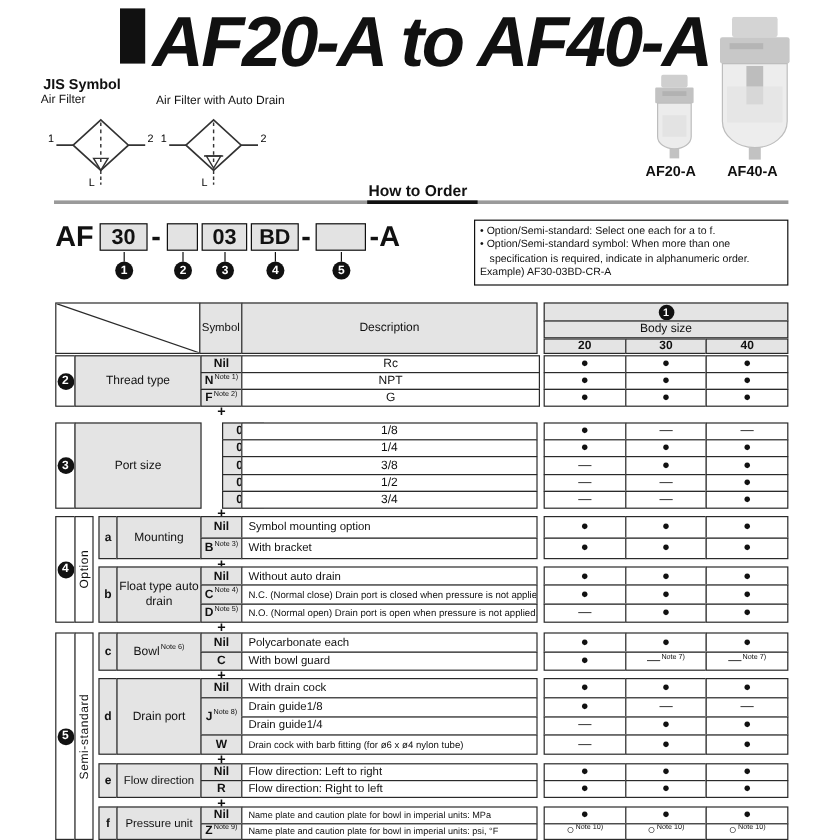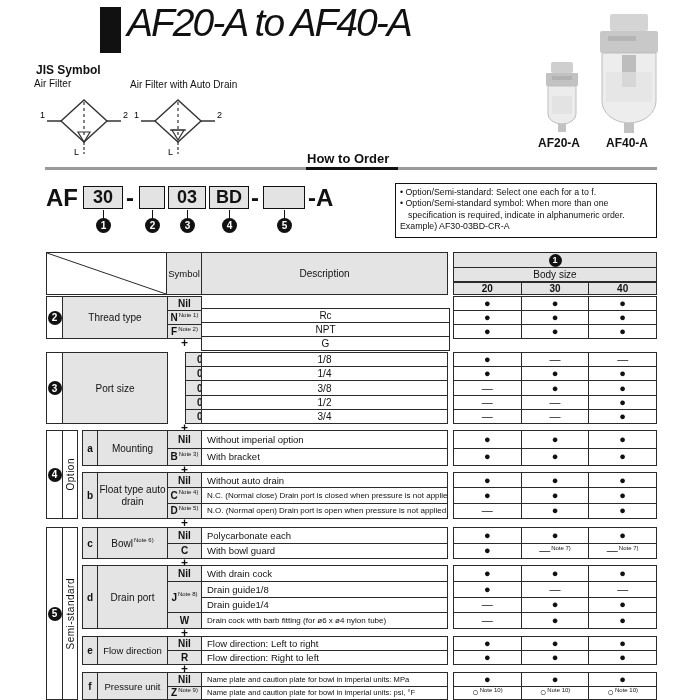--- a/index.html
+++ b/index.html
@@ -21,21 +21,21 @@
   .small{font-size:8px;}
   .tiny{font-size:7.6px;}
   .nt{font-size:6px;font-weight:normal;line-height:1;margin-left:1px;transform:translateY(-3px);}
   .circ{width:14px;height:14px;border-radius:50%;background:#111;color:#fff;font-size:10px;
         font-weight:bold;display:flex;align-items:center;justify-content:center;flex:none;}
   .vert{writing-mode:vertical-rl;transform:rotate(180deg);font-size:10px;letter-spacing:.5px;}
   .plus{position:absolute;left:167px;width:35px;text-align:center;font-size:12px;
         font-weight:bold;height:13px;line-height:13px;}
   .mark{font-size:11px;line-height:1;}
   .title-bar{position:absolute;left:100px;top:7px;width:21px;height:46px;background:#111;}
-  .page-title{position:absolute;left:127px;top:1px;font-size:39px;font-weight:normal;
+  .page-title{position:absolute;left:127px;top:1px;font-size:59px;font-weight:bold;
               font-style:italic;letter-spacing:-2px;white-space:nowrap;}
   .jis-h{position:absolute;left:36px;top:63px;font-size:12px;font-weight:bold;}
   .jis-sub{position:absolute;font-size:10px;}
   .hto-line{position:absolute;left:45px;top:167px;width:612px;height:3px;background:#9a9a9a;}
   .hto-black{position:absolute;left:306px;top:167px;width:92px;height:3px;background:#111;}
   .hto-text{position:absolute;left:307px;top:151px;font-size:13px;font-weight:bold;}
   .pn-text{position:absolute;font-size:24px;font-weight:bold;top:184px;}
   .pn-box{position:absolute;top:186px;height:23px;background:#e3e3e3;border:1.5px solid #111;
           box-sizing:border-box;display:flex;align-items:center;justify-content:center;
           font-size:18px;font-weight:bold;}
@@ -166,21 +166,21 @@
     </div>
   <div class="c g sym">
       <span>N</span>
       <sup class="nt">Note 1)</sup>
     </div>
   <div class="c g sym">
       <span>F</span>
       <sup class="nt">Note 2)</sup>
     </div>
 </div>
-<div class="col" style="left:201px;top:308px;width:249px;height:43px;">
+<div class="col" style="left:201px;top:296px;width:249px;height:43px;">
   <div class="c">Rc</div>
   <div class="c">NPT</div>
   <div class="c">G</div>
 </div>
 <div class="col" style="left:453px;top:296px;width:204px;height:43px;">
   <div class="brow">
       <div class="c">
         <span class="mark">●</span>
       </div>
       <div class="c">
@@ -304,21 +304,21 @@
 <div class="col" style="left:167px;top:430px;width:35px;height:36px;">
   <div class="c g sym">
       <span>Nil</span>
     </div>
   <div class="c g sym">
       <span>B</span>
       <sup class="nt">Note 3)</sup>
     </div>
 </div>
 <div class="col" style="left:201px;top:430px;width:247px;height:36px;">
-  <div class="c desc-l">Without imperial option</div>
+  <div class="c desc-l">Symbol mounting option</div>
   <div class="c desc-l">With bracket</div>
 </div>
 <div class="col" style="left:453px;top:430px;width:204px;height:36px;">
   <div class="brow">
       <div class="c">
         <span class="mark">●</span>
       </div>
       <div class="c">
         <span class="mark">●</span>
       </div>

